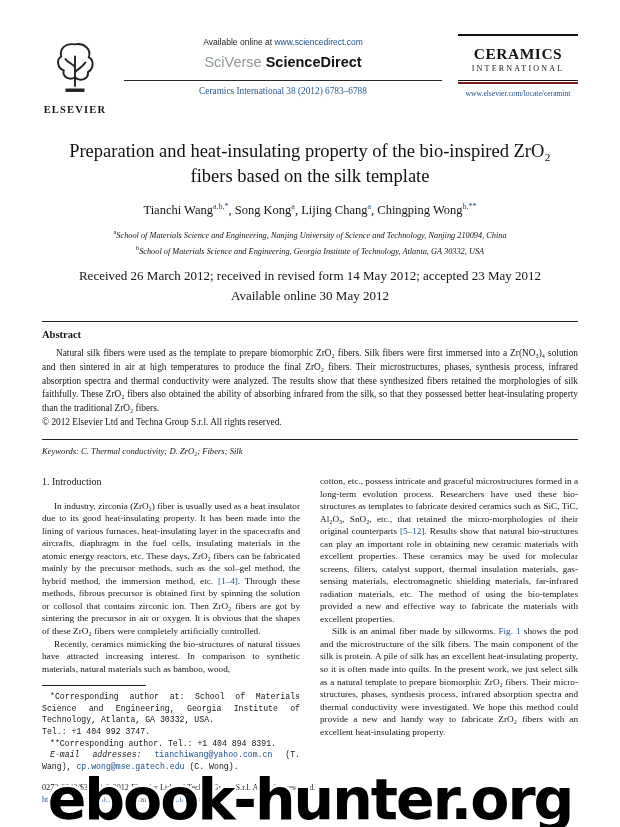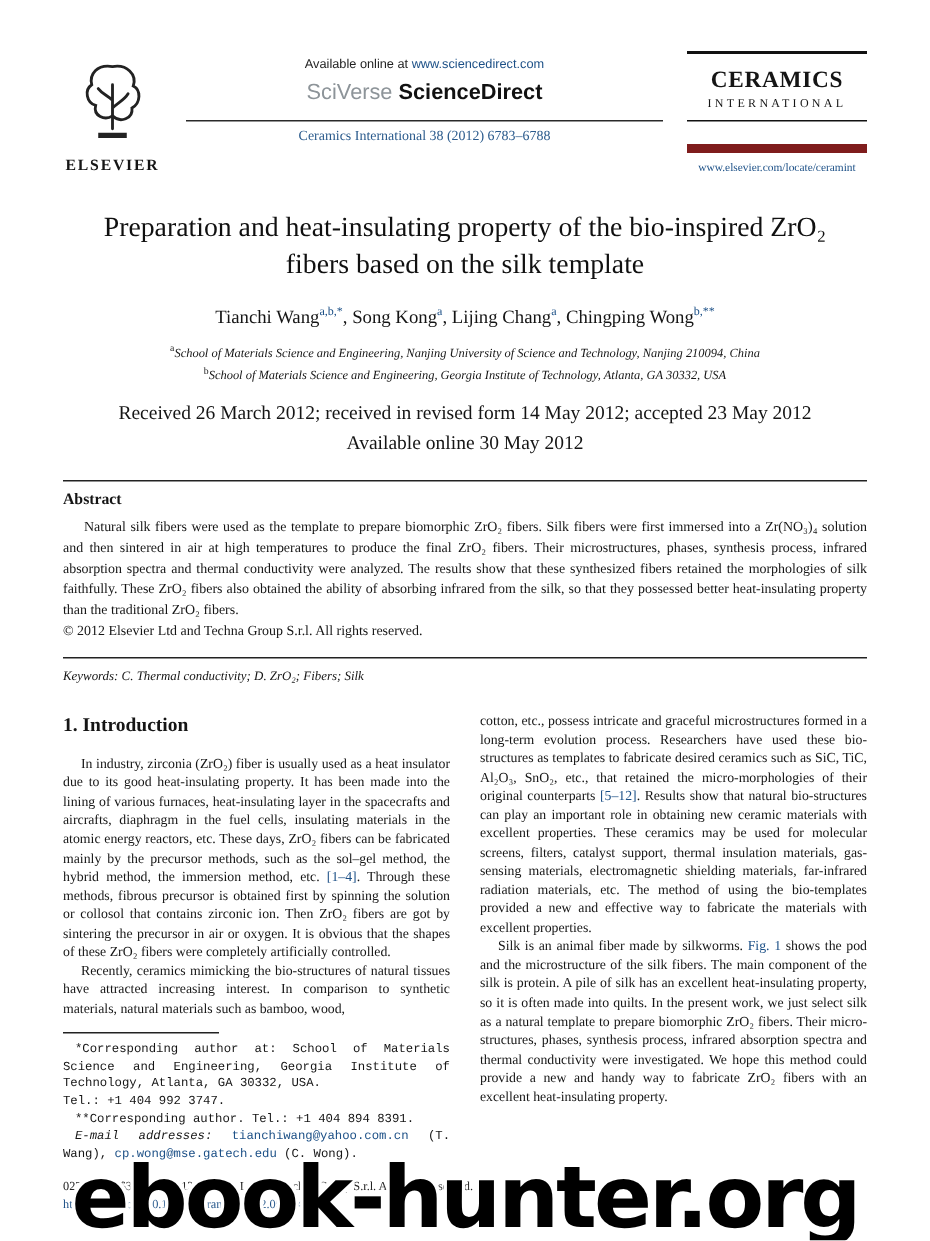--- a/index.html
+++ b/index.html
@@ -16,41 +16,41 @@
   .link{color:#1b4f86;text-decoration:none;cursor:pointer;}
   .sciverse-line{font-family:"Liberation Sans","DejaVu Sans",sans-serif;font-size:14.5px;margin-top:7px;}
   .sciverse{color:#8d9499;}
   .sciencedirect{color:#111;font-weight:bold;}
   .center-rule{border:0;border-top:1px solid #2a2a2a;margin:10px 2px 5px;}
   .journal-citation{font-size:9.3px;color:#2a5a8c;}
   .right-col{width:120px;text-align:center;}
   .ci-box{border-top:2.5px solid #111;border-bottom:1.5px solid #111;padding:9px 2px 7px;}
   .ci-top{font-size:15.5px;font-weight:bold;letter-spacing:0.5px;}
   .ci-bottom{font-size:8px;letter-spacing:2.2px;margin-top:1px;}
-  .journal-homepage{font-size:7.6px;margin-top:15px;border-top:6px solid #7f1d1d;padding-top:5px;}
+  .journal-homepage{font-size:7.6px;margin-top:1px;border-top:2px solid #7f1d1d;padding-top:5px;}
 
   
   .title{margin:24px 18px 0;font-size:18.5px;font-weight:normal;text-align:center;line-height:1.35;color:#101010;}
   .authors{margin-top:13px;text-align:center;font-size:12.5px;}
   .authors sup{font-size:8px;color:#1b4f86;}
   .affiliations{margin-top:9px;text-align:center;font-style:italic;font-size:8.3px;line-height:1.55;}
   .affiliations sup{font-size:6.5px;font-style:normal;}
   .received{margin-top:8px;text-align:center;font-size:13px;line-height:1.55;}
 
   
   .abstract{margin-top:14px;border-top:1px solid #222;border-bottom:1px solid #222;padding:7px 0 9px;font-family:Liberation Serif, serif;}
   .abstract h2{font-size:10.5px;margin:0 0 7px;font-weight:bold;}
   .abstract p{margin:0;font-size:9.3px;line-height:1.5;text-align:justify;}
   .abstract .body-p{text-indent:14px;}
   .keywords{margin-top:6px;font-size:8.6px;font-style:italic;}
 
   
   .columns{display:flex;gap:20px;margin-top:19px;font-size:9.2px;line-height:1.36;text-align:justify;}
   .col{flex:1;display:flex;flex-direction:column;min-width:0;}
-  .section-heading{font-size:13px;font-weight:bold;margin:0 0 11px;text-align:left;}
+  .section-heading{font-size:10px;font-weight:normal;margin:0 0 11px;text-align:left;}
   .columns p{margin:0;}
   .indent{text-indent:12px;}
 
   
   .footnotes{margin-top:auto;font-size:8.2px;line-height:1.42;text-align:justify;}
   .fn-rule{width:104px;border:0;border-top:1px solid #222;margin:10px 0 5px;}
   .fn-indent{text-indent:8px;}
   .footnotes p{margin:0;font-family:Liberation Mono, monospace;}
   .em-label{font-style:italic;}
   .footer{margin-top:9px;font-size:8.2px;line-height:1.5;}

